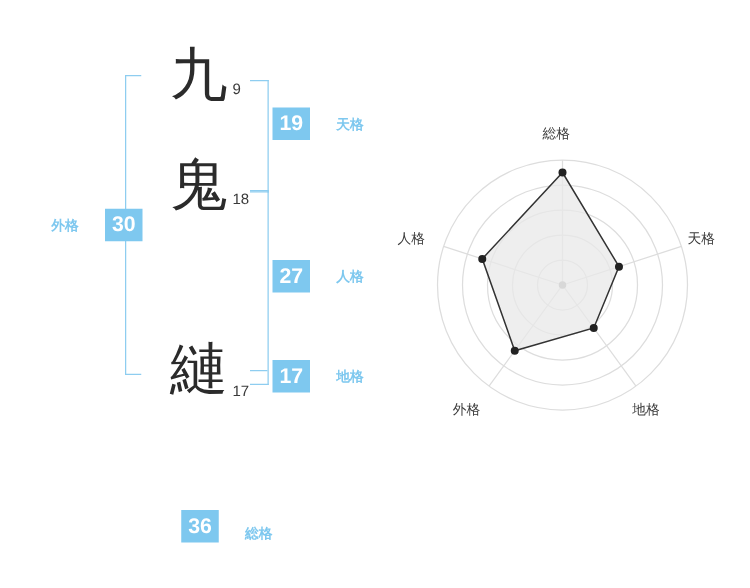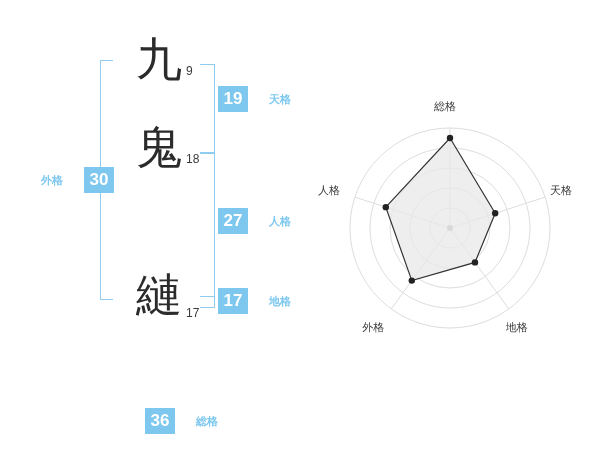--- a/index.html
+++ b/index.html
@@ -68,21 +68,21 @@
     font-family: "Liberation Sans", sans-serif;
   }
   .chip .lab {
     color: #7ec8ef;
     font-size: 11px;
     font-family: "Liberation Sans", sans-serif;
   }
   .chip-tenkaku { left: 218px; top: 86px; }
   .chip-jinkaku { left: 218px; top: 208px; }
   .chip-chikaku { left: 218px; top: 288px; }
-  .chip-soukaku { left: 145px; top: 408px; }
+  .chip-soukaku { left: 145px; top: 408px; align-items: flex-end; }
   .chip-gaikaku { left: 41px; top: 167px; }
 
   
   .bracket {
     position: absolute;
     border: 1.4px solid #8ecdf0;
   }
   
   .br-outer {
     left: 100px;

